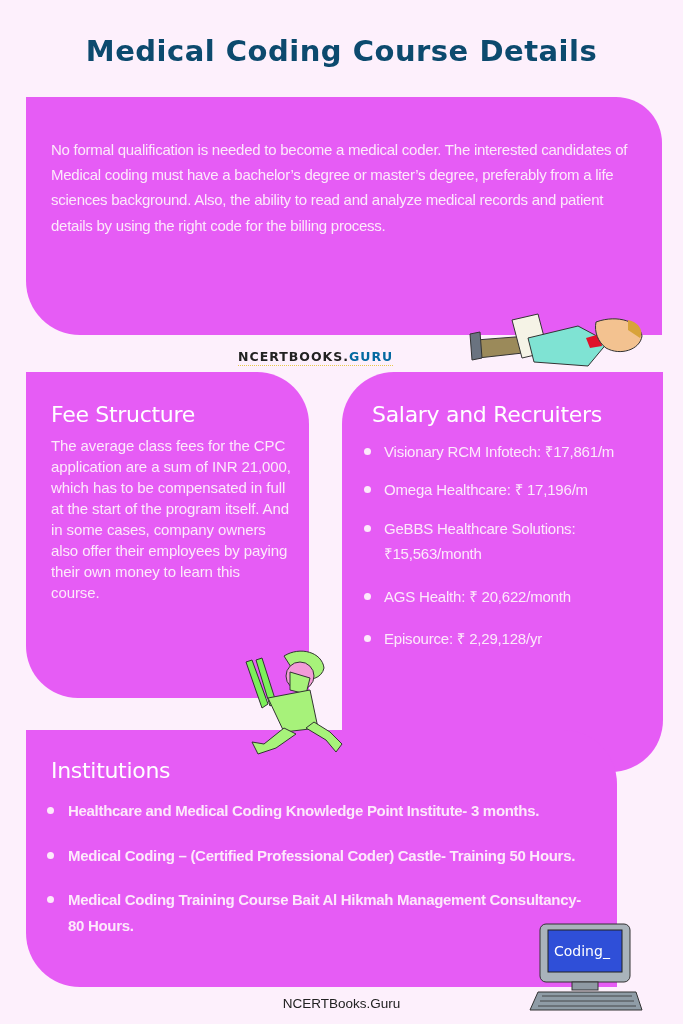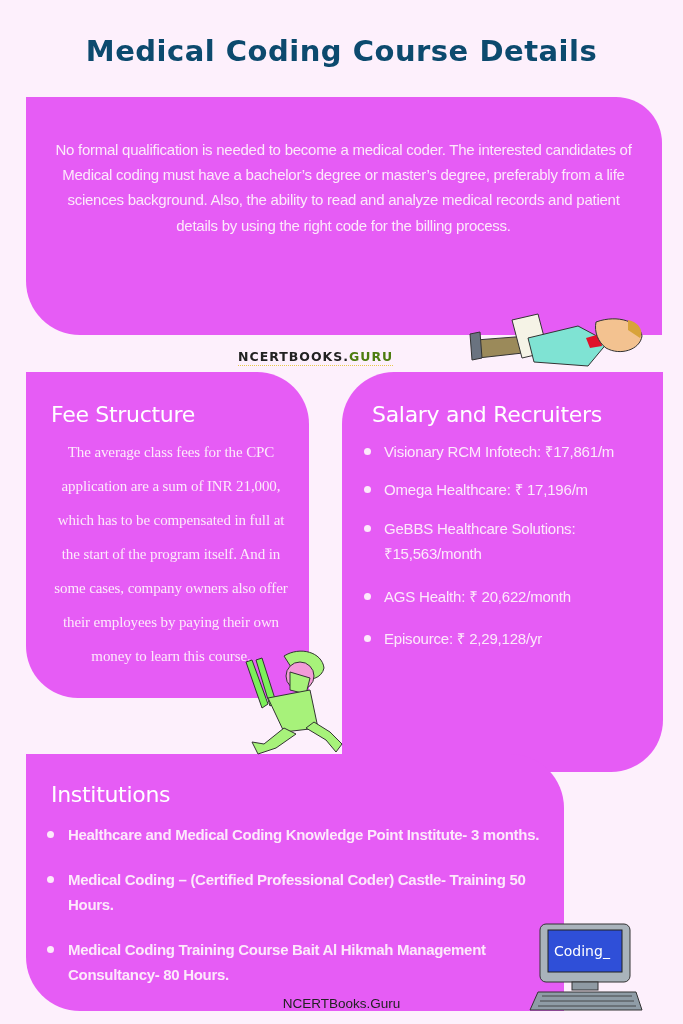--- a/index.html
+++ b/index.html
@@ -13,45 +13,45 @@
     font-family:"DejaVu Sans", sans-serif; font-weight:bold;
     font-size:29px; color:#0c4a6e; letter-spacing:0.5px;
   }
   .card {
     position:absolute; background:#e65cf5; color:#fde9fb; box-sizing:border-box;
   }
   .card h2 {
     margin:0; font-family:"DejaVu Sans", sans-serif; font-weight:normal;
     color:#ffffff; font-size:22px; letter-spacing:-0.3px;
   }
-  .card p { margin:0;text-align:center; }
+  .card p { margin:0; }
   .elig { left:26px; top:97px; width:636px; height:238px;
     border-radius:0 46px 0 54px; padding:26px 26px 0 25px; }
   .elig h2 { font-size:22px; }
   .elig p { margin-top:14px; font-size:15px; line-height:25.2px; letter-spacing:-0.25px; }
   .fee { left:26px; top:372px; width:283px; height:326px;
     border-radius:0 52px 0 52px; padding:30px 18px 0 25px; }
-  .fee p { margin-top:8px; font-size:15px; line-height:34px; letter-spacing:-0.1px;font-family:Liberation Serif, serif; }
+  .fee p { margin-top:8px; font-size:15px; line-height:21px; letter-spacing:-0.1px; }
   .sal { left:342px; top:372px; width:321px; height:400px;
     border-radius:52px 0 52px 0; padding:30px 8px 0 30px; }
   .sal ul { list-style:none; margin:12px 0 0 0; padding:0; }
   .sal li { position:relative; padding-left:12px; font-size:15px; line-height:25.4px; margin-bottom:13px; letter-spacing:-0.2px;}
   .sal li.tall { margin-bottom:17px; }
   .bullet { position:absolute; left:-8px; top:9px; width:7px; height:7px; border-radius:50%; background:#fde9fb; }
-  .inst { left:26px; top:730px; width:538px; height:257px;
-    border-radius:0 54px 0 54px; padding:28px 20px 0 25px;margin-top:24px; }
+  .inst { left:26px; top:730px; width:591px; height:257px;
+    border-radius:0 54px 0 54px; padding:28px 20px 0 25px; }
   .inst ul { list-style:none; margin:15px 0 0 0; padding:0; }
   .inst li { position:relative; padding-left:17px; font-size:15px; line-height:25.5px; margin-bottom:19px; letter-spacing:-0.3px;font-weight:bold;}
   .inst .bullet { left:-4px; }
   .logo {
     position:absolute; left:238px; top:349px; font-family:"DejaVu Sans", sans-serif;
     font-weight:bold; font-size:12.5px; letter-spacing:1px; color:#222;
     border-bottom:1px dotted #e8c94a; padding-bottom:1px;
   }
-  .logo .guru { color:#4d7c0f; }
+  .logo .guru { color:#0369a1; }
   .footer {
     position:absolute; top:996px; left:0; width:683px; text-align:center;
     font-size:13.5px; color:#222;
   }
   .illus { position:absolute; }
 </style>
 </head>
 <body>
 
 <div class="title">Medical Coding Course Details</div>

